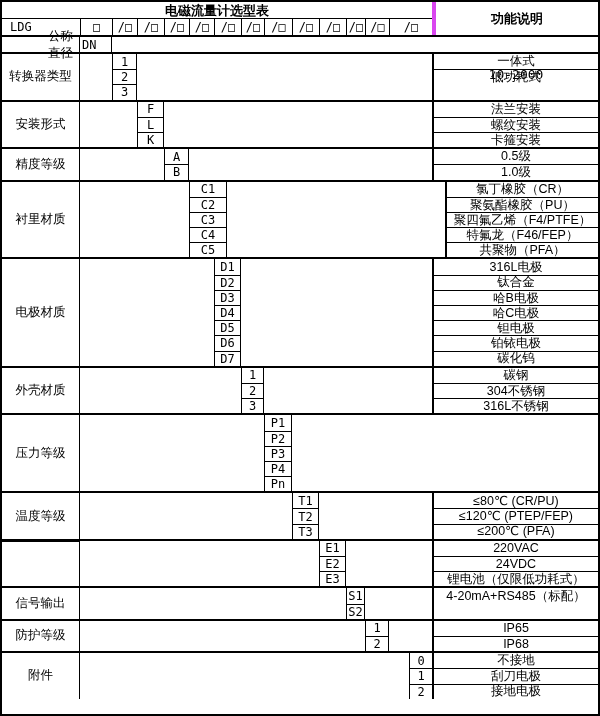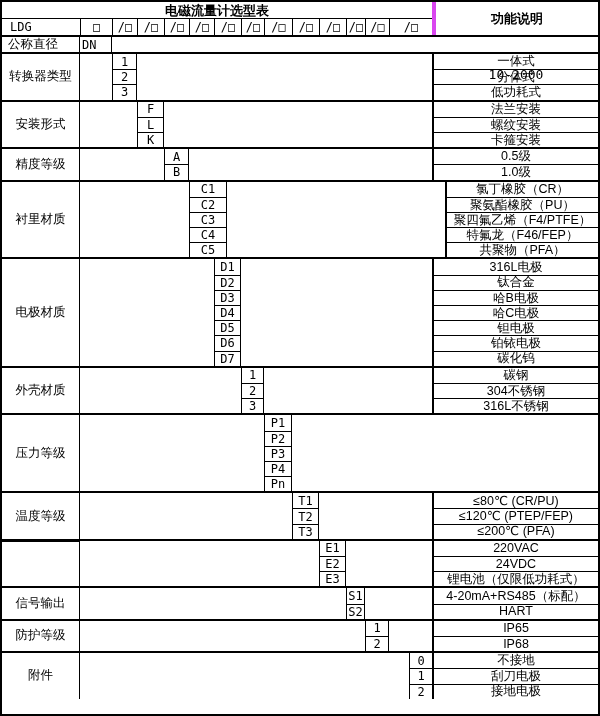--- a/index.html
+++ b/index.html
@@ -35,21 +35,21 @@
     display:flex;align-items:center;justify-content:center;
     font-weight:bold;font-size:13px;
   }
   
   .section{display:flex;border-top:2px solid #000;box-sizing:border-box;}
   .label-col{
     width:78px;box-sizing:border-box;border-right:1px solid #000;
     display:flex;flex-direction:column;font-size:12.5px;
   }
   .label-center{flex:1;display:flex;align-items:center;justify-content:center;box-sizing:border-box;}
-  .label-left{flex:1;display:flex;align-items:center;padding-left:6px;box-sizing:border-box;}
+  .label-left{flex:1;display:flex;align-items:center;padding-left:6px;box-sizing:border-box;margin-left:40px;}
   .label-sub-empty{border-top:1px solid #000;box-sizing:border-box;}
   .fill{box-sizing:border-box;}
   .codecol{
     box-sizing:border-box;border-left:1px solid #000;border-right:1px solid #000;
     display:flex;flex-direction:column;
   }
   .fncol{
     flex:1;box-sizing:border-box;border-left:2px solid #000;
     display:flex;flex-direction:column;min-width:0;
   }
@@ -115,21 +115,20 @@
         </div>
         <div class="fill" style="width: 32px;"></div>
         <div class="codecol" style="width: 25px;">
           <div class="r">1</div>
           <div class="r">2</div>
           <div class="r">3</div>
         </div>
         <div class="fill" style="width: 295px;"></div>
         <div class="fncol">
           <div class="r fn cjk">一体式</div>
-          <div class="r fn cjk">分体式</div>
           <div class="r fn cjk">低功耗式</div>
         </div>
       </div>
       <div class="section">
         <div class="label-col">
           <div class="label-center cjk">安装形式</div>
         </div>
         <div class="fill" style="width: 57px;"></div>
         <div class="codecol" style="width: 27px;">
           <div class="r">F</div>
@@ -274,21 +273,20 @@
           <div class="label-center cjk">信号输出</div>
         </div>
         <div class="fill" style="width: 266px;"></div>
         <div class="codecol" style="width: 19px;">
           <div class="r">S1</div>
           <div class="r">S2</div>
         </div>
         <div class="fill" style="width: 67px;"></div>
         <div class="fncol">
           <div class="r fn cjk">4-20mA+RS485（标配）</div>
-          <div class="r fn cjk">HART</div>
         </div>
       </div>
       <div class="section">
         <div class="label-col">
           <div class="label-center cjk">防护等级</div>
         </div>
         <div class="fill" style="width: 285px;"></div>
         <div class="codecol" style="width: 24px;">
           <div class="r">1</div>
           <div class="r">2</div>

